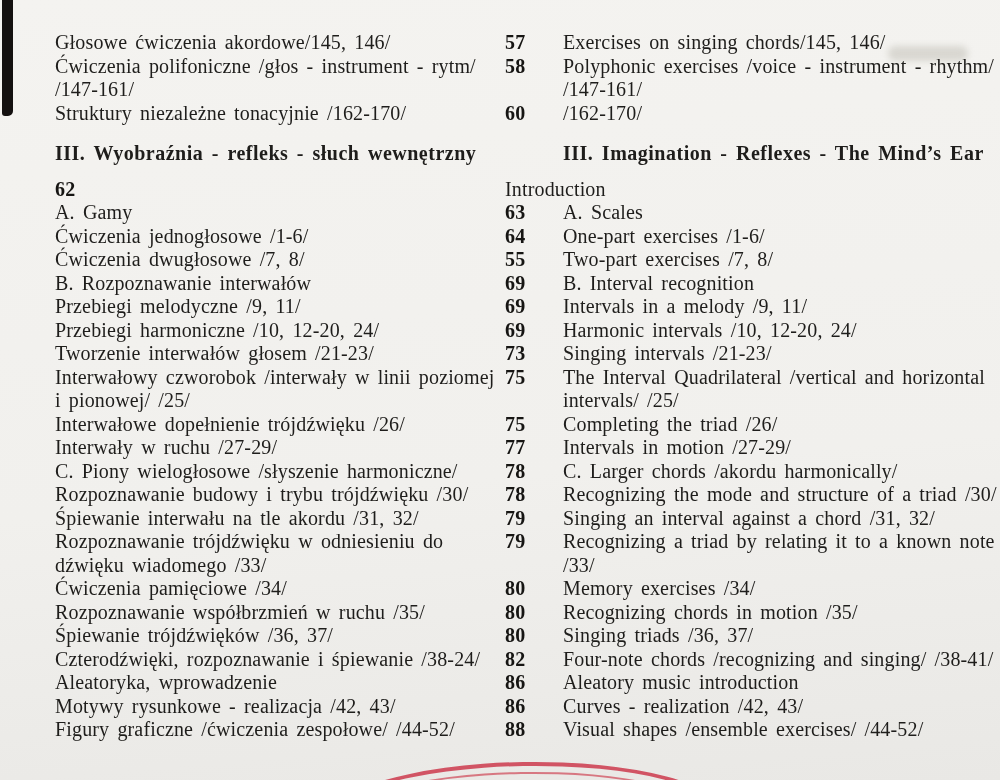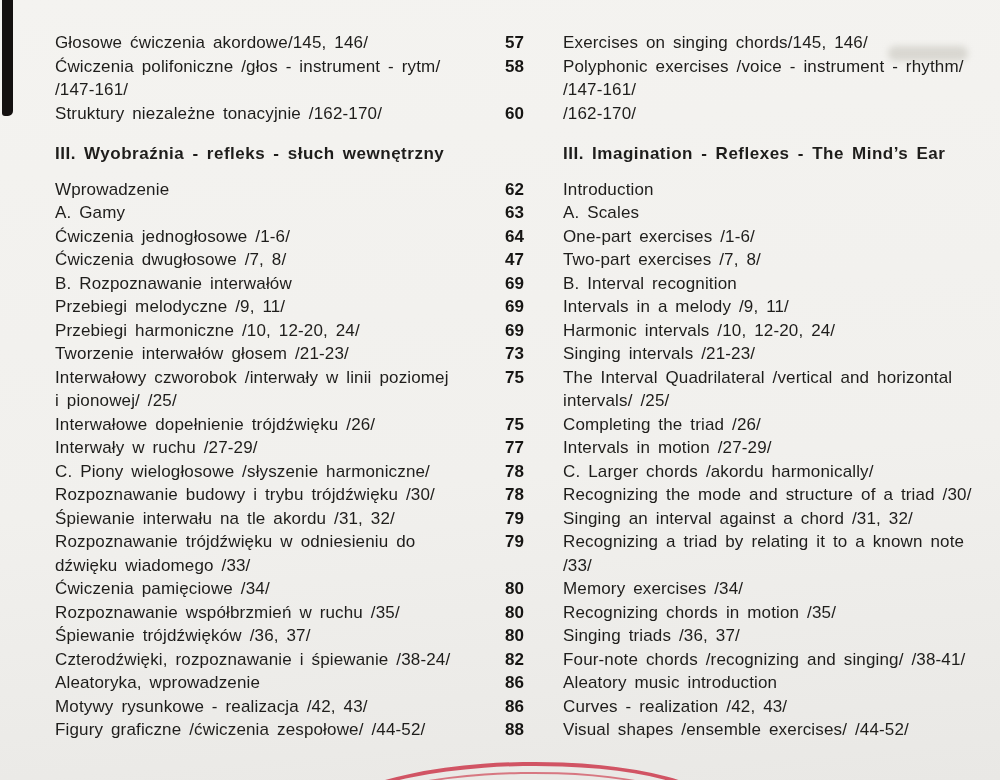--- a/index.html
+++ b/index.html
@@ -10,24 +10,25 @@
     overflow: hidden;
     background: linear-gradient(175deg, #f4f3f0 0%, #f1f0ed 60%, #e9e8e5 100%);
     font-family: "Liberation Sans", sans-serif;
     color: #1e1d1b;
   }
   .content {
     position: absolute;
     left: 55px;
     top: 31px;
     right: 8px;
-    font-size: 17px;
+    font-size: 20px;
     line-height: 23.5px;
     letter-spacing: 0.15px;
     word-spacing: 3px;
+    font-family: Liberation Serif, serif;
   }
   .trow {
     display: grid;
     grid-template-columns: 450px 58px 1fr;
     align-items: start;
   }
   .c-pl, .c-en { min-width: 0; }
   .c-num { font-weight: bold; color: #161513; }
   .tline { white-space: nowrap; }
   .section-header {
@@ -120,23 +121,20 @@
       </div>
 
     <div class="section-header">
       <div class="c-pl tline">III. Wyobraźnia - refleks - słuch wewnętrzny</div>
       <div class="c-num"></div>
       <div class="c-en tline">III. Imagination - Reflexes - The Mind’s Ear</div>
     </div>
 
     <div>
         <div class="trow">
-          <div class="c-pl">
-            <div class="tline">Wprowadzenie</div>
-          </div>
           <div class="c-num tline">62</div>
           <div class="c-en">
             <div class="tline">Introduction</div>
           </div>
         </div>
         <div class="trow">
           <div class="c-pl">
             <div class="tline">A. Gamy</div>
           </div>
           <div class="c-num tline">63</div>
@@ -150,21 +148,21 @@
           </div>
           <div class="c-num tline">64</div>
           <div class="c-en">
             <div class="tline">One-part exercises /1-6/</div>
           </div>
         </div>
         <div class="trow">
           <div class="c-pl">
             <div class="tline">Ćwiczenia dwugłosowe /7, 8/</div>
           </div>
-          <div class="c-num tline">47</div>
+          <div class="c-num tline">55</div>
           <div class="c-en">
             <div class="tline">Two-part exercises /7, 8/</div>
           </div>
         </div>
         <div class="trow">
           <div class="c-pl">
             <div class="tline">B. Rozpoznawanie interwałów</div>
           </div>
           <div class="c-num tline">69</div>
           <div class="c-en">

